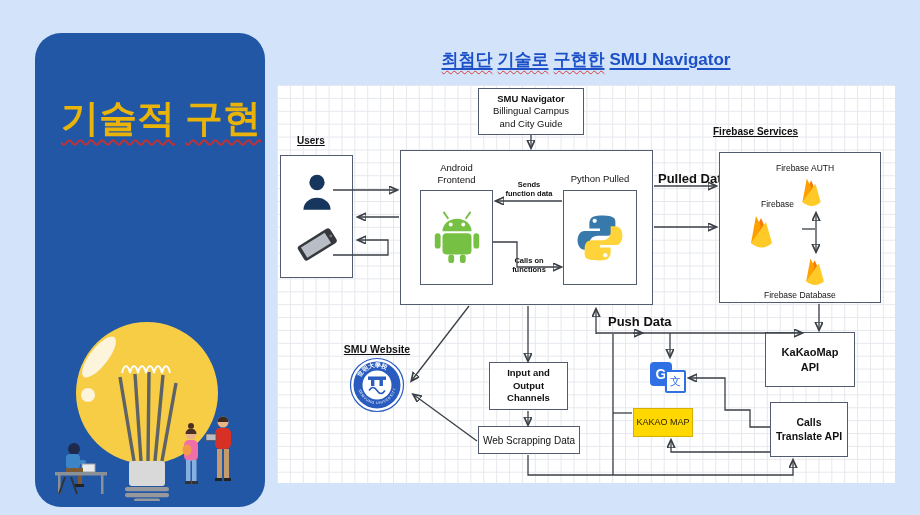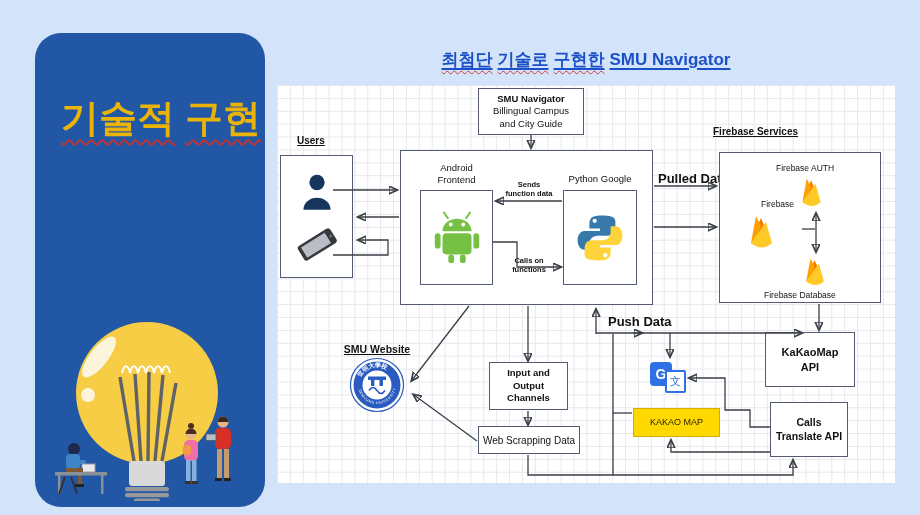--- a/index.html
+++ b/index.html
@@ -31,21 +31,21 @@
   .n-container{left:123px;top:65px;width:253px;height:155px;}
   .n-android{left:143px;top:105px;width:73px;height:95px;}
   .n-python{left:286px;top:105px;width:74px;height:95px;}
   .n-firebase{left:442px;top:67px;width:162px;height:151px;}
   .fb-item{position:absolute;font-size:8.5px;white-space:nowrap;}
   .fb-flame{position:absolute;}
   .n-io{left:212px;top:277px;width:79px;height:48px;font-weight:bold;font-size:9.5px;}
   .n-webscrap{left:201px;top:341px;width:102px;height:28px;font-weight:normal;font-size:10px;}
   .n-kakaoapi{left:488px;top:247px;width:90px;height:55px;font-weight:bold;font-size:11px;}
   .n-gtapi{left:493px;top:317px;width:78px;height:55px;font-weight:bold;font-size:10.5px;}
-  .n-kakaomap{left:356px;top:323px;width:87px;height:29px;background:#ffd800;border:1px solid #d4af00;font-size:9px;color:#2b2300;}
+  .n-kakaomap{left:356px;top:323px;width:60px;height:29px;background:#ffd800;border:1px solid #d4af00;font-size:9px;color:#2b2300;}
   .seal{position:absolute;left:72px;top:272px;width:56px;height:56px;}
   .translate-icon{position:absolute;left:373px;top:275px;width:36px;height:37px;}
   .ti-g{position:absolute;left:0;top:2px;width:22px;height:24px;background:#2f70e5;border-radius:4px;color:#fff;font-weight:bold;font-size:14px;display:flex;align-items:center;justify-content:center;}
   .ti-box{position:absolute;left:15px;top:10px;width:17px;height:19px;background:#fff;border:2px solid #2f70e5;border-radius:2px;color:#2f70e5;font-size:11px;display:flex;align-items:center;justify-content:center;}
 </style>
 </head>
 <body>
 
 <div>
 
@@ -152,21 +152,21 @@
           <rect x="7" y="24" width="6" height="16" rx="3"></rect>
           <rect x="47" y="24" width="6" height="16" rx="3"></rect>
           <rect x="21" y="46" width="6" height="9" rx="3"></rect>
           <rect x="33" y="46" width="6" height="9" rx="3"></rect>
         </g>
         <path d="M21,9 L16,2 M39,9 L44,2" stroke="#76c043" stroke-width="2"></path>
         <circle cx="23.5" cy="15" r="2" fill="#fff"></circle>
         <circle cx="36.5" cy="15" r="2" fill="#fff"></circle>
       </svg>
     </div>
-    <div class="plain-label" style="left:280px;top:88px;width:86px;">Python Google</div>
+    <div class="plain-label" style="left:280px;top:88px;width:86px;">Python Pulled</div>
     <div class="node n-python">
       <svg width="52" height="52" viewBox="0 0 44 44">
         <path d="M22,3 C15,3 13,6 13,10 v4 h9 v2 H9 c-4,0 -6,4 -6,8 c0,4 2,8 6,8 h4 v-5 c0,-4 3,-7 7,-7 h9 c4,0 6,-3 6,-7 v-5 c0,-4 -4,-5 -13,-5 z" fill="#3879ab"></path>
         <path d="M22,41 C29,41 31,38 31,34 v-4 h-9 v-2 h13 c4,0 6,-4 6,-8 c0,-4 -2,-8 -6,-8 h-4 v5 c0,4 -3,7 -7,7 h-9 c-4,0 -6,3 -6,7 v5 c0,4 4,5 13,5 z" fill="#ffd43b"></path>
         <circle cx="17.5" cy="7.5" r="1.8" fill="#fff"></circle>
         <circle cx="26.5" cy="36.5" r="1.8" fill="#fff"></circle>
       </svg>
     </div>
 
     <div class="small-label" style="left:221px;top:95px;width:62px;">

